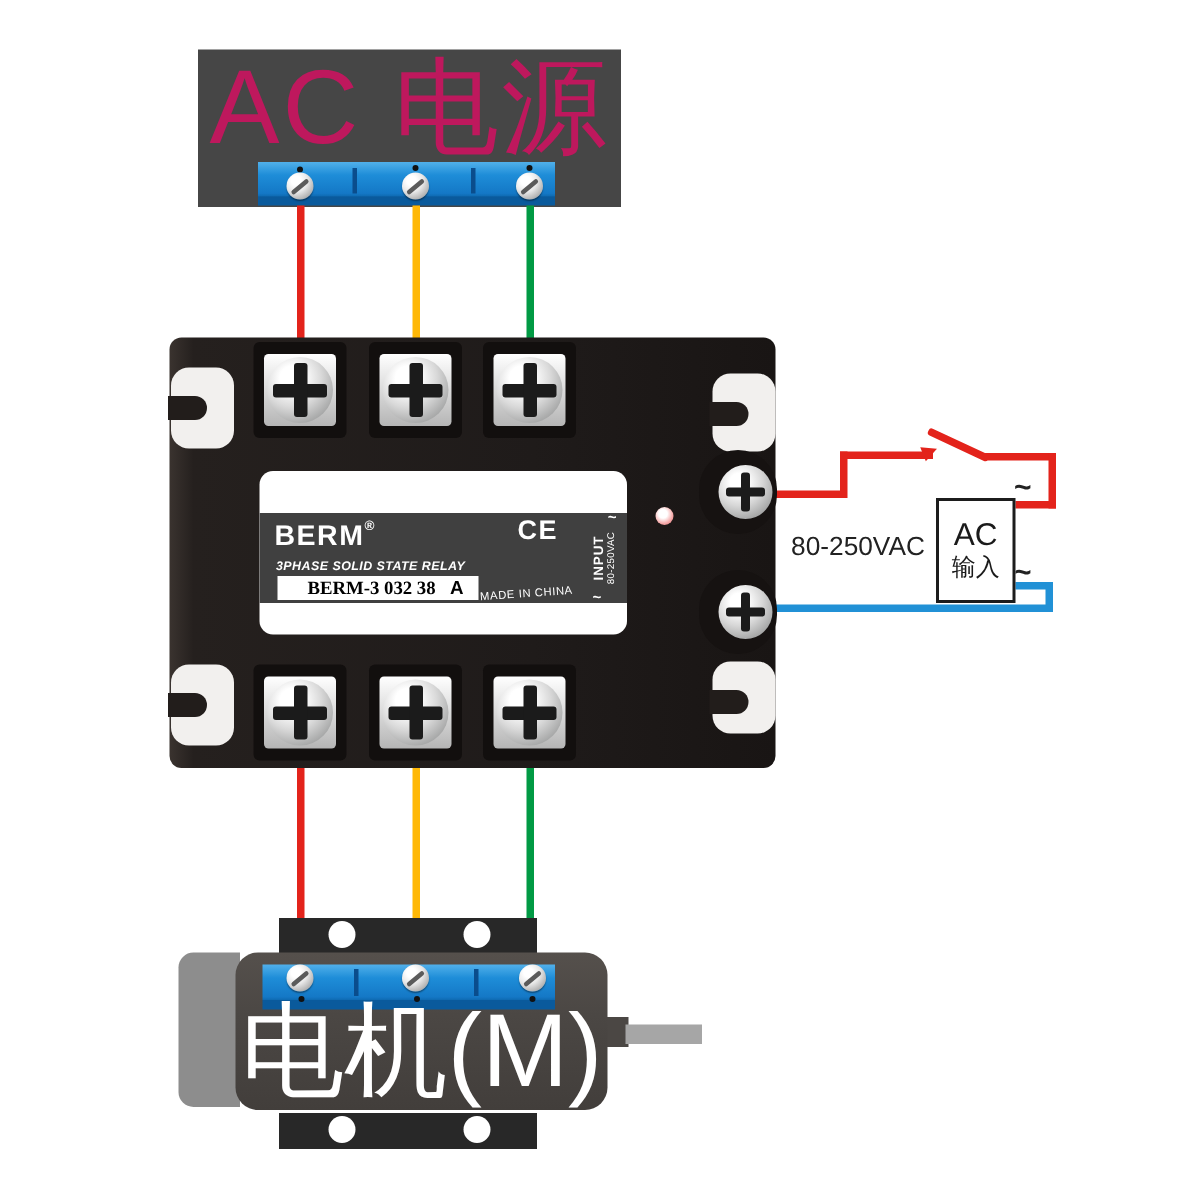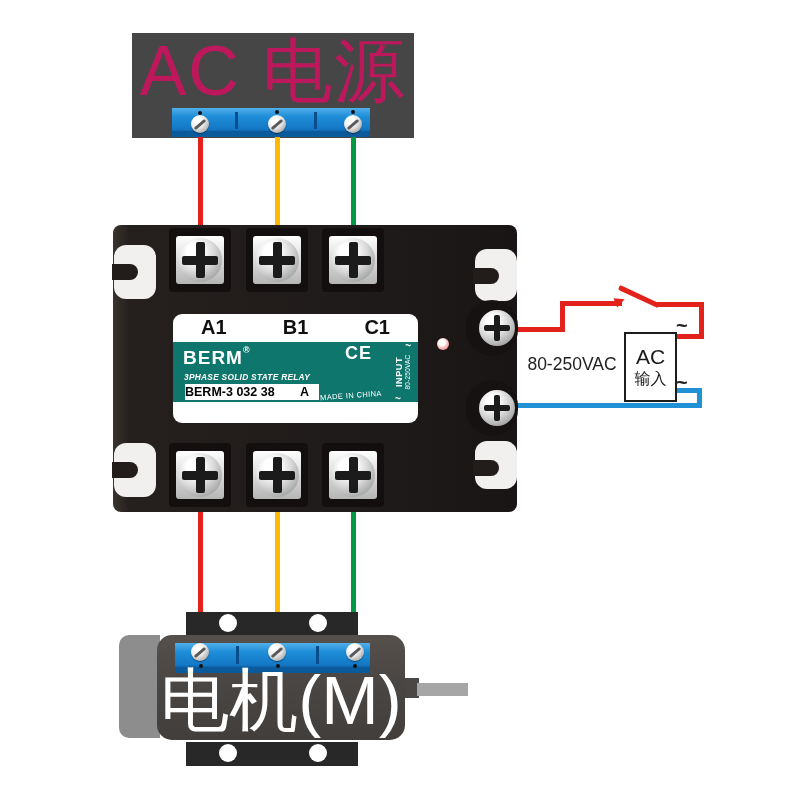--- a/index.html
+++ b/index.html
@@ -41,27 +41,27 @@
                background:radial-gradient(circle at 38% 32%,#ffffff 0 20%,#d9d9d9 48%,#a2a3a3 80%,#8b8c8c 100%);}
   .rterm-screw::before{content:"";position:absolute;left:4px;top:17.5px;width:36px;height:9px;background:#1b1b1b;border-radius:2px;}
   .rterm-screw::after{content:"";position:absolute;left:17.5px;top:4px;width:9px;height:36px;background:#1b1b1b;border-radius:2px;}
 
   
   .plate{left:173px;top:314px;width:245px;height:109px;background:#fff;border-radius:9px;overflow:hidden;z-index:4;}
   .term-row{position:absolute;left:0;width:245px;display:flex;color:#101010;font-weight:bold;font-size:20px;}
   .term-row span{flex:1;text-align:center;}
   .row1{top:2px;height:26px;}
   .row2{top:90px;height:19px;}
-  .blue-band{position:absolute;left:0;top:28px;width:245px;height:60px;background:#0f766e;color:#fff;}
+  .blue-band{position:absolute;left:0;top:28px;width:245px;height:60px;background:#404040;color:#fff;}
   .brand{position:absolute;left:10px;top:5px;font-size:19px;font-weight:bold;letter-spacing:1px;}
   .brand sup{font-size:9px;vertical-align:top;position:relative;top:-2px;}
   .typeline{position:absolute;left:11px;top:30px;font-size:8.3px;font-style:italic;font-weight:bold;letter-spacing:.3px;}
   .modelbox{position:absolute;left:12px;top:42px;width:134px;height:16px;background:#fff;color:#000;
             display:flex;align-items:center;font-weight:bold;font-size:12.5px;}
-  .modelbox .m1{padding-left:0;white-space:nowrap;}
+  .modelbox .m1{padding-left:20px;white-space:nowrap;font-family:Liberation Serif, serif;}
   .modelbox .m2{margin-left:auto;margin-right:10px;}
   .madein{position:absolute;left:147px;top:49px;font-size:7.5px;letter-spacing:.4px;transform:rotate(-4deg);white-space:nowrap;}
   .cemark{position:absolute;left:172px;top:1px;font-size:18px;font-weight:bold;letter-spacing:1px;}
   .side-input{position:absolute;right:2px;top:2px;width:26px;height:56px;}
   .side-rot{position:absolute;left:50%;top:50%;width:58px;height:24px;transform:translate(-50%,-50%) rotate(-90deg);
             display:flex;flex-direction:column;align-items:center;justify-content:center;}
   .side-rot .si1{font-size:9px;font-weight:bold;letter-spacing:.6px;line-height:10px;}
   .side-rot .si2{font-size:6.5px;letter-spacing:.2px;line-height:8px;}
   .tld-t{position:absolute;top:-4px;right:5px;font-size:10px;font-weight:bold;}
   .tld-b{position:absolute;bottom:-4px;left:5px;font-size:10px;font-weight:bold;}
@@ -148,25 +148,20 @@
   <div class="abs rterm" style="left:246px;top:443px;">
       <div class="rterm-plate"></div>
       <div class="rterm-screw"></div>
     </div>
   <div class="abs rterm" style="left:322px;top:443px;">
       <div class="rterm-plate"></div>
       <div class="rterm-screw"></div>
     </div>
 
   <div class="abs plate">
-    <div class="term-row row1">
-      <span>A1</span>
-      <span>B1</span>
-      <span>C1</span>
-    </div>
     <div class="blue-band">
       <div class="brand"><span>BERM</span><sup>®</sup></div>
       <div class="typeline">3PHASE SOLID STATE RELAY</div>
       <div class="modelbox">
         <span class="m1">BERM-3 032 38</span>
         <span class="m2">A</span>
       </div>
       <div class="madein">MADE IN CHINA</div>
       <div class="cemark">CE</div>
       <div class="side-input">

